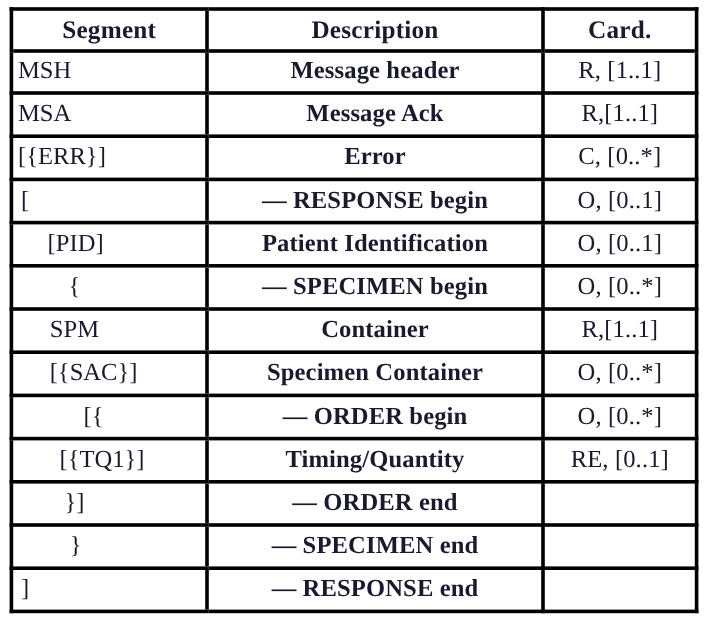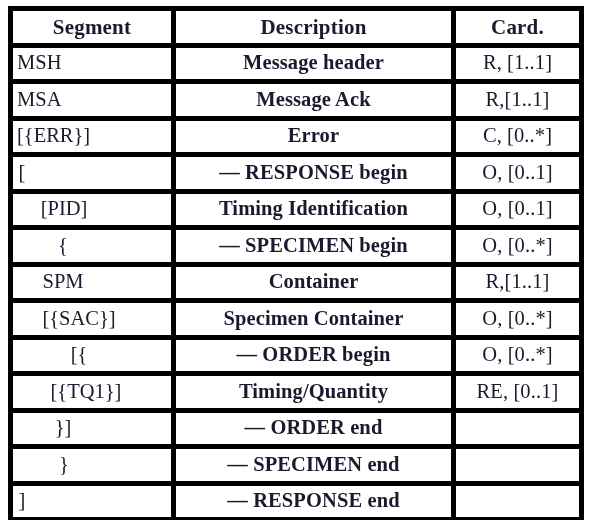--- a/index.html
+++ b/index.html
@@ -33,21 +33,21 @@
     border: 3px solid #000000;
     box-sizing: border-box;
   }
 
   table.hl7-table col.c-seg  { width: 163px; }
   table.hl7-table col.c-desc { width: 280px; }
   table.hl7-table col.c-card { width: 128px; }
 
   table.hl7-table th,
   table.hl7-table td {
-    border: 5px solid #000000;
+    border: 3px solid #000000;
     padding: 0 4px;
     text-align: center;
     vertical-align: middle;
     height: 31.5px;
     line-height: 1.05;
     font-size: 20.5px;
     white-space: nowrap;
     overflow: hidden;
   }
 
@@ -117,21 +117,21 @@
           <td class="cell-desc">Error</td>
           <td class="cell-card">C, [0..*]</td>
         </tr>
         <tr>
           <td class="cell-seg" data-indent="0"><span class="seg-text">[</span></td>
           <td class="cell-desc">— RESPONSE begin</td>
           <td class="cell-card">O, [0..1]</td>
         </tr>
         <tr>
           <td class="cell-seg" data-indent="1"><span class="seg-text">[PID]</span></td>
-          <td class="cell-desc">Timing Identification</td>
+          <td class="cell-desc">Patient Identification</td>
           <td class="cell-card">O, [0..1]</td>
         </tr>
         <tr>
           <td class="cell-seg" data-indent="2"><span class="seg-text">{</span></td>
           <td class="cell-desc">— SPECIMEN begin</td>
           <td class="cell-card">O, [0..*]</td>
         </tr>
         <tr>
           <td class="cell-seg" data-indent="2"><span class="seg-text">SPM</span></td>
           <td class="cell-desc">Container</td>

